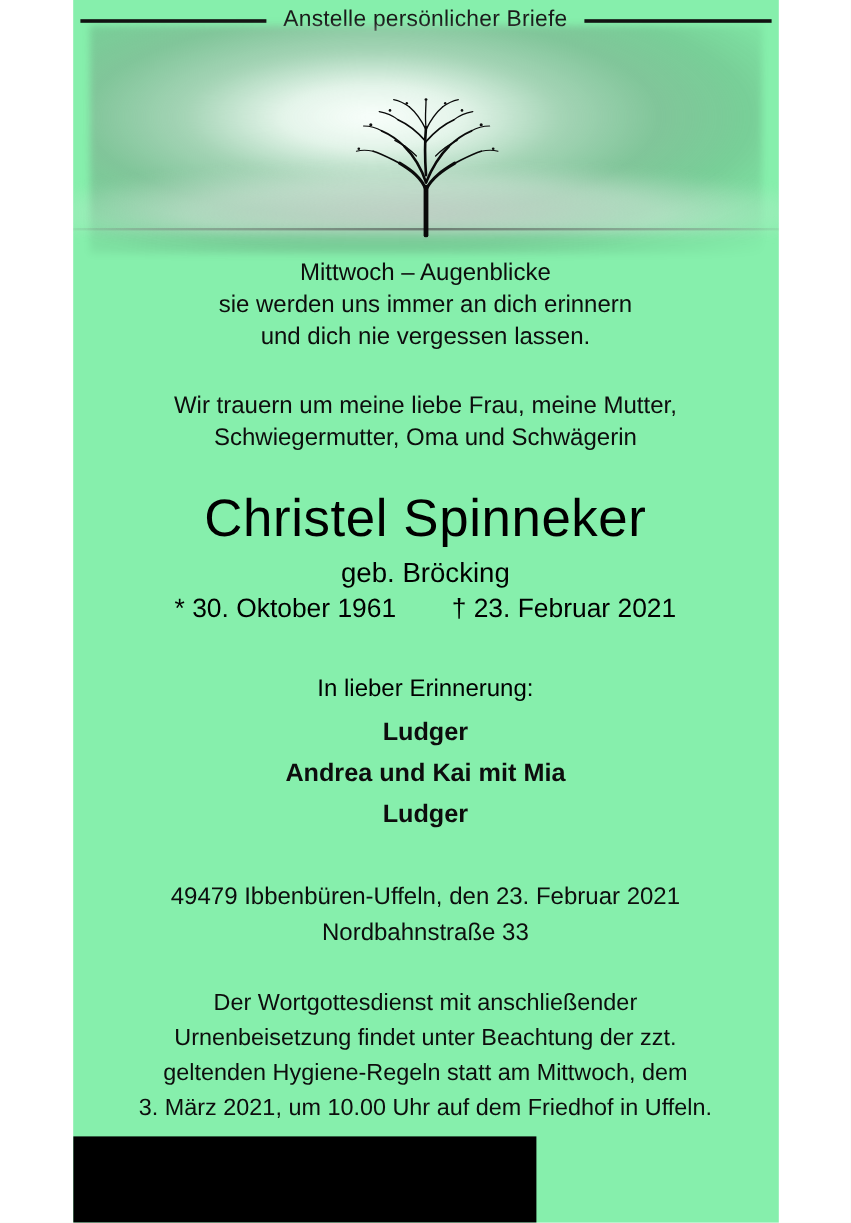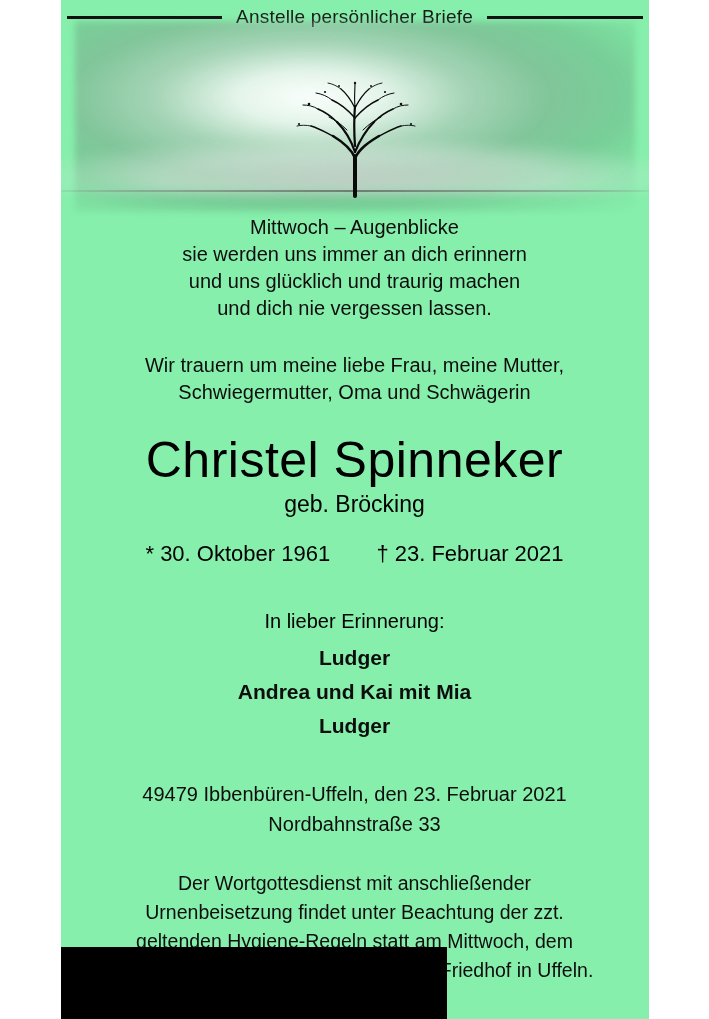--- a/index.html
+++ b/index.html
@@ -122,33 +122,33 @@
     font-size: 20px;
     line-height: 27px;
     color: #0d0d0d;
     white-space: nowrap;
   }
   .poem { margin-top: 4px; }
   .intro { margin-top: 30px; }
 
   .name {
     margin-top: 28px;
-    font-size: 50px;
+    font-size: 44px;
     line-height: 52px;
     letter-spacing: 0.5px;
     color: #000000;
     font-weight: 400;
   }
   .maiden {
     margin-top: 4px;
     font-size: 23px;
     line-height: 29px;
   }
   .dates {
-    margin-top: 20px;
+    margin-top: 0;
     font-size: 22px;
     line-height: 30px;
   }
   .dates .gap { display: inline-block; width: 34px; }
 
   .memory-head { margin-top: 38px; font-size: 20px; line-height: 28px; }
   .survivors { margin-top: 6px; }
   .survivors .line {
     font-weight: bold;
     font-size: 21px;
@@ -226,21 +226,20 @@
           <circle cx="86" cy="8" r="1"></circle>
       </g>
     </svg>
   </div>
 
   <div class="content">
 
     <div class="block poem">
       <span class="line">Mittwoch – Augenblicke</span>
       <span class="line">sie werden uns immer an dich erinnern</span>
-      <span class="line">und uns glücklich und traurig machen</span>
       <span class="line">und dich nie vergessen lassen.</span>
     </div>
 
     <div class="block intro">
       <span class="line">Wir trauern um meine liebe Frau, meine Mutter,</span>
       <span class="line">Schwiegermutter, Oma und Schwägerin</span>
     </div>
 
     <div class="name">Christel Spinneker</div>
     <div class="maiden">geb. Bröcking</div>

